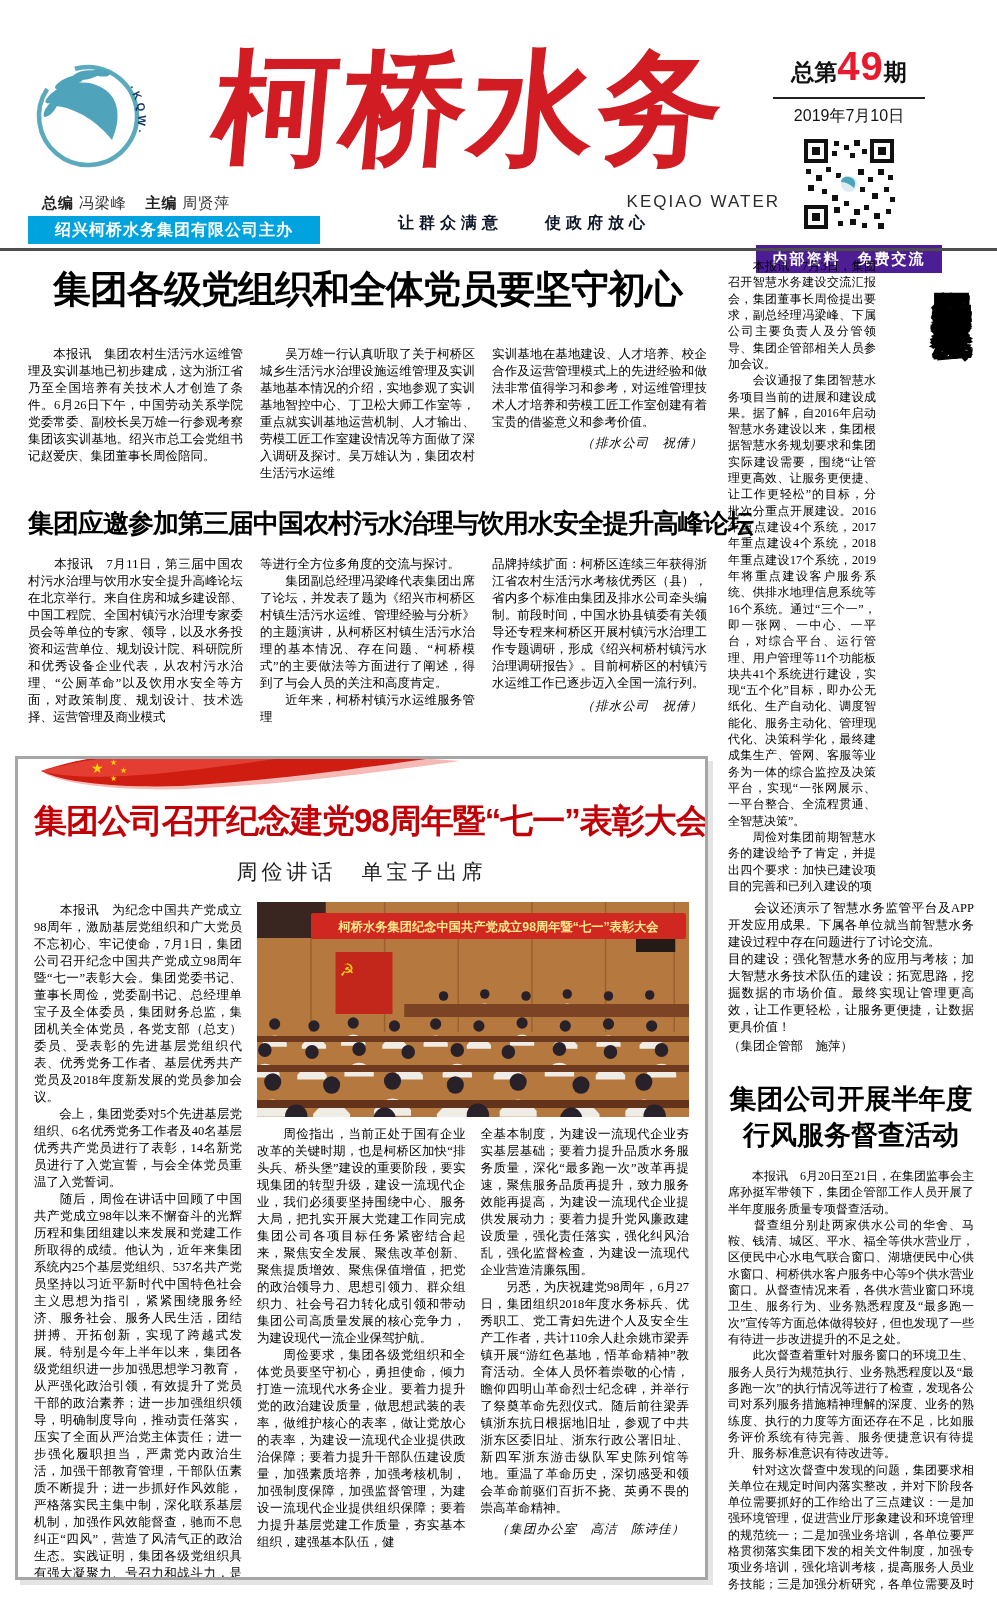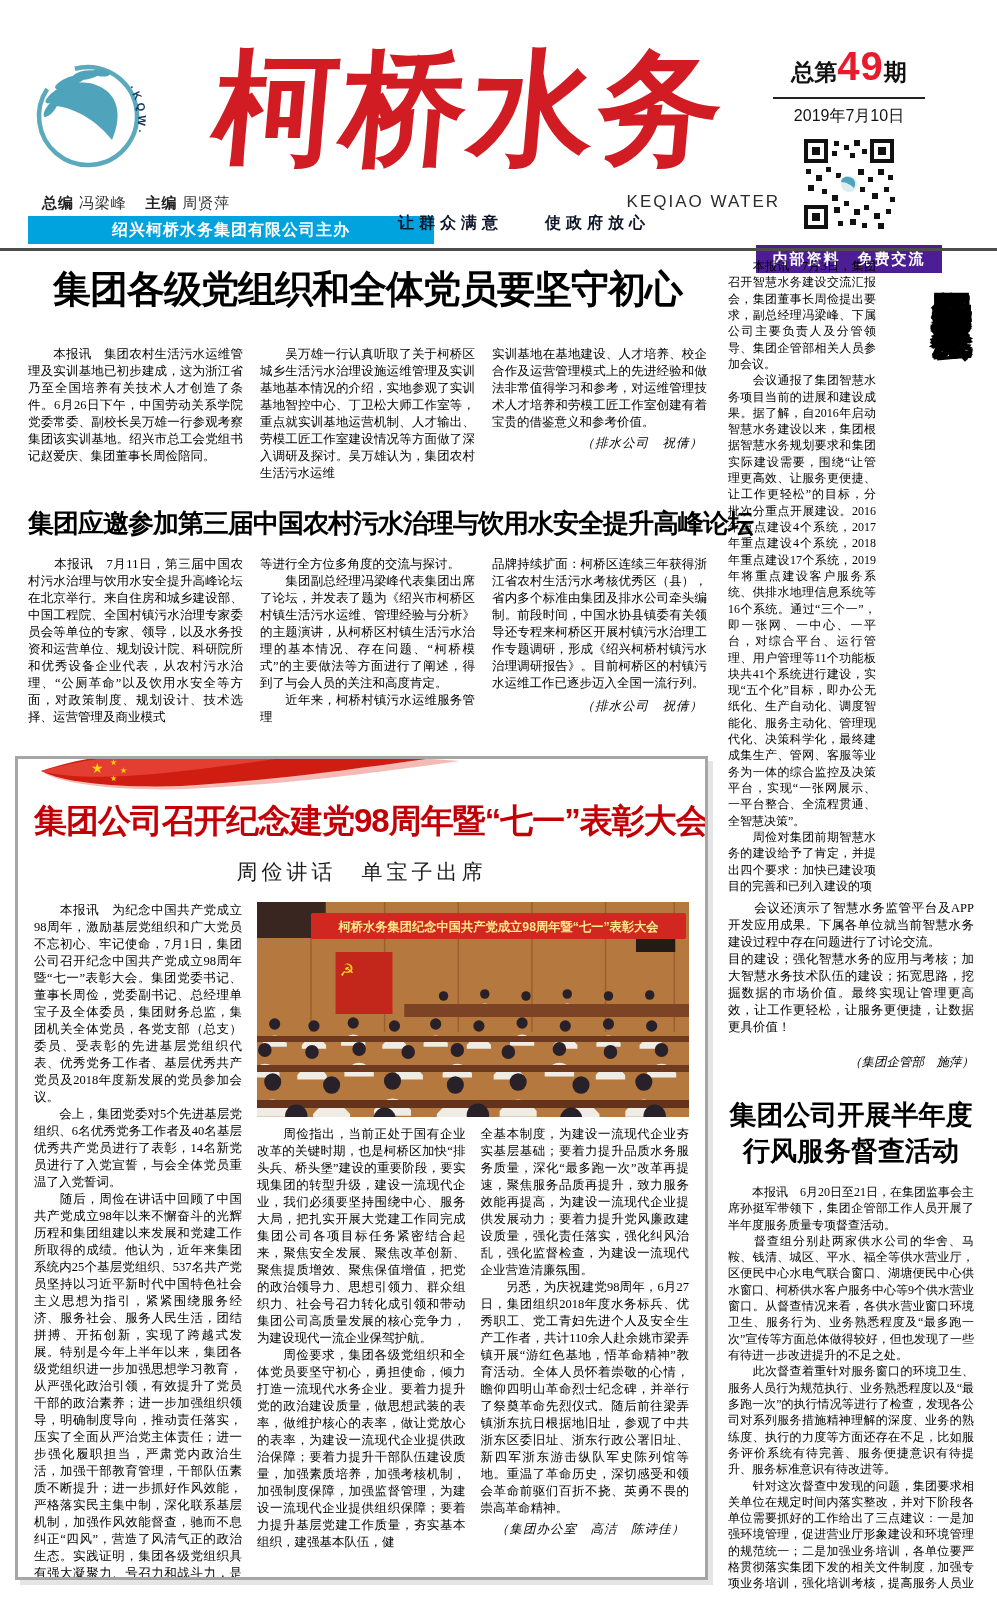--- a/index.html
+++ b/index.html
@@ -19,21 +19,21 @@
   .issue-rule { width:152px; height:2px; background:#222; margin:8px auto 7px; }
   .pubdate { font-size:16px; font-family:"Liberation Sans", sans-serif; color:#111; }
   .qr { display:block; margin:10px auto 0; width:94px; height:94px; }
   .internal-box { margin-top:14px; height:28px; line-height:28px; background:#4c1d95; color:#fff;
                   font-family:"Liberation Sans", sans-serif; font-size:15px; font-weight:bold; letter-spacing:2px; }
   .editors { position:absolute; left:42px; top:194px; font-size:15px; color:#222; letter-spacing:1px; }
   .editors b { font-family:"Liberation Sans", sans-serif; }
   .editors .nm { font-family:"Liberation Serif", serif; color:#333; margin-right:14px; }
   .eng-title { position:absolute; left:600px; top:192px; width:180px; text-align:right;
                font-family:"Liberation Sans", sans-serif; font-size:17px; color:#2b2b2b; letter-spacing:2px; }
-  .organizer { position:absolute; left:28px; top:216px; width:406px; height:28px; line-height:28px;
+  .organizer { position:absolute; left:28px; top:216px; width:292px; height:28px; line-height:28px;
                background:#00a3dd; color:#fff; text-align:center; font-weight:bold; font-size:16px;
                font-family:"Liberation Sans", sans-serif; letter-spacing:1px; }
   .slogan { position:absolute; left:398px; top:213px; font-family:"Liberation Sans", sans-serif;
             font-size:16px; font-weight:bold; color:#0f172a; letter-spacing:5px; white-space:nowrap; }
   .hdr-rule { position:absolute; left:0; top:248px; width:997px; height:3px; background:#4d4d4d; }
 
   
   .para { text-align:justify; margin:0; }
   .byline { text-align:right; font-style:italic; letter-spacing:1px; padding-right:4px; }
   .cols3 { display:flex; gap:17px; }
@@ -72,21 +72,21 @@
   .a3-box .byline { font-size:12.5px; margin-top:4px; }
 
   
   .sidebar { position:absolute; left:728px; top:258px; width:246px; height:1335px; overflow:hidden; }
   .sb-top { display:flex; height:642px; }
   .sb-narrow { width:148px; flex:none; font-size:12px; line-height:1.36; overflow:hidden; }
   .sb-vtitle { flex:1; writing-mode:vertical-rl; text-orientation:upright;
                font-family:"Liberation Sans", sans-serif; font-weight:900; font-size:42px;
                letter-spacing:2px; color:#000; margin-left:6px; line-height:1.05; }
   .sb-wide { font-size:12.5px; line-height:1.36; }
-  .sb-byline { text-align:right; font-style:italic; font-size:12.5px; margin-top:18px; }
+  .sb-byline { text-align:left; font-size:12.5px; margin-top:2px; }
 
   .a4-title { text-align:center; font-family:"Liberation Sans", sans-serif; font-weight:900;
               font-size:27px; line-height:1.35; color:#000; margin:26px 0 14px; }
   .a4-body { font-size:12px; line-height:1.36; }
 </style>
 </head>
 <body>
 
 <div id="page">
 

